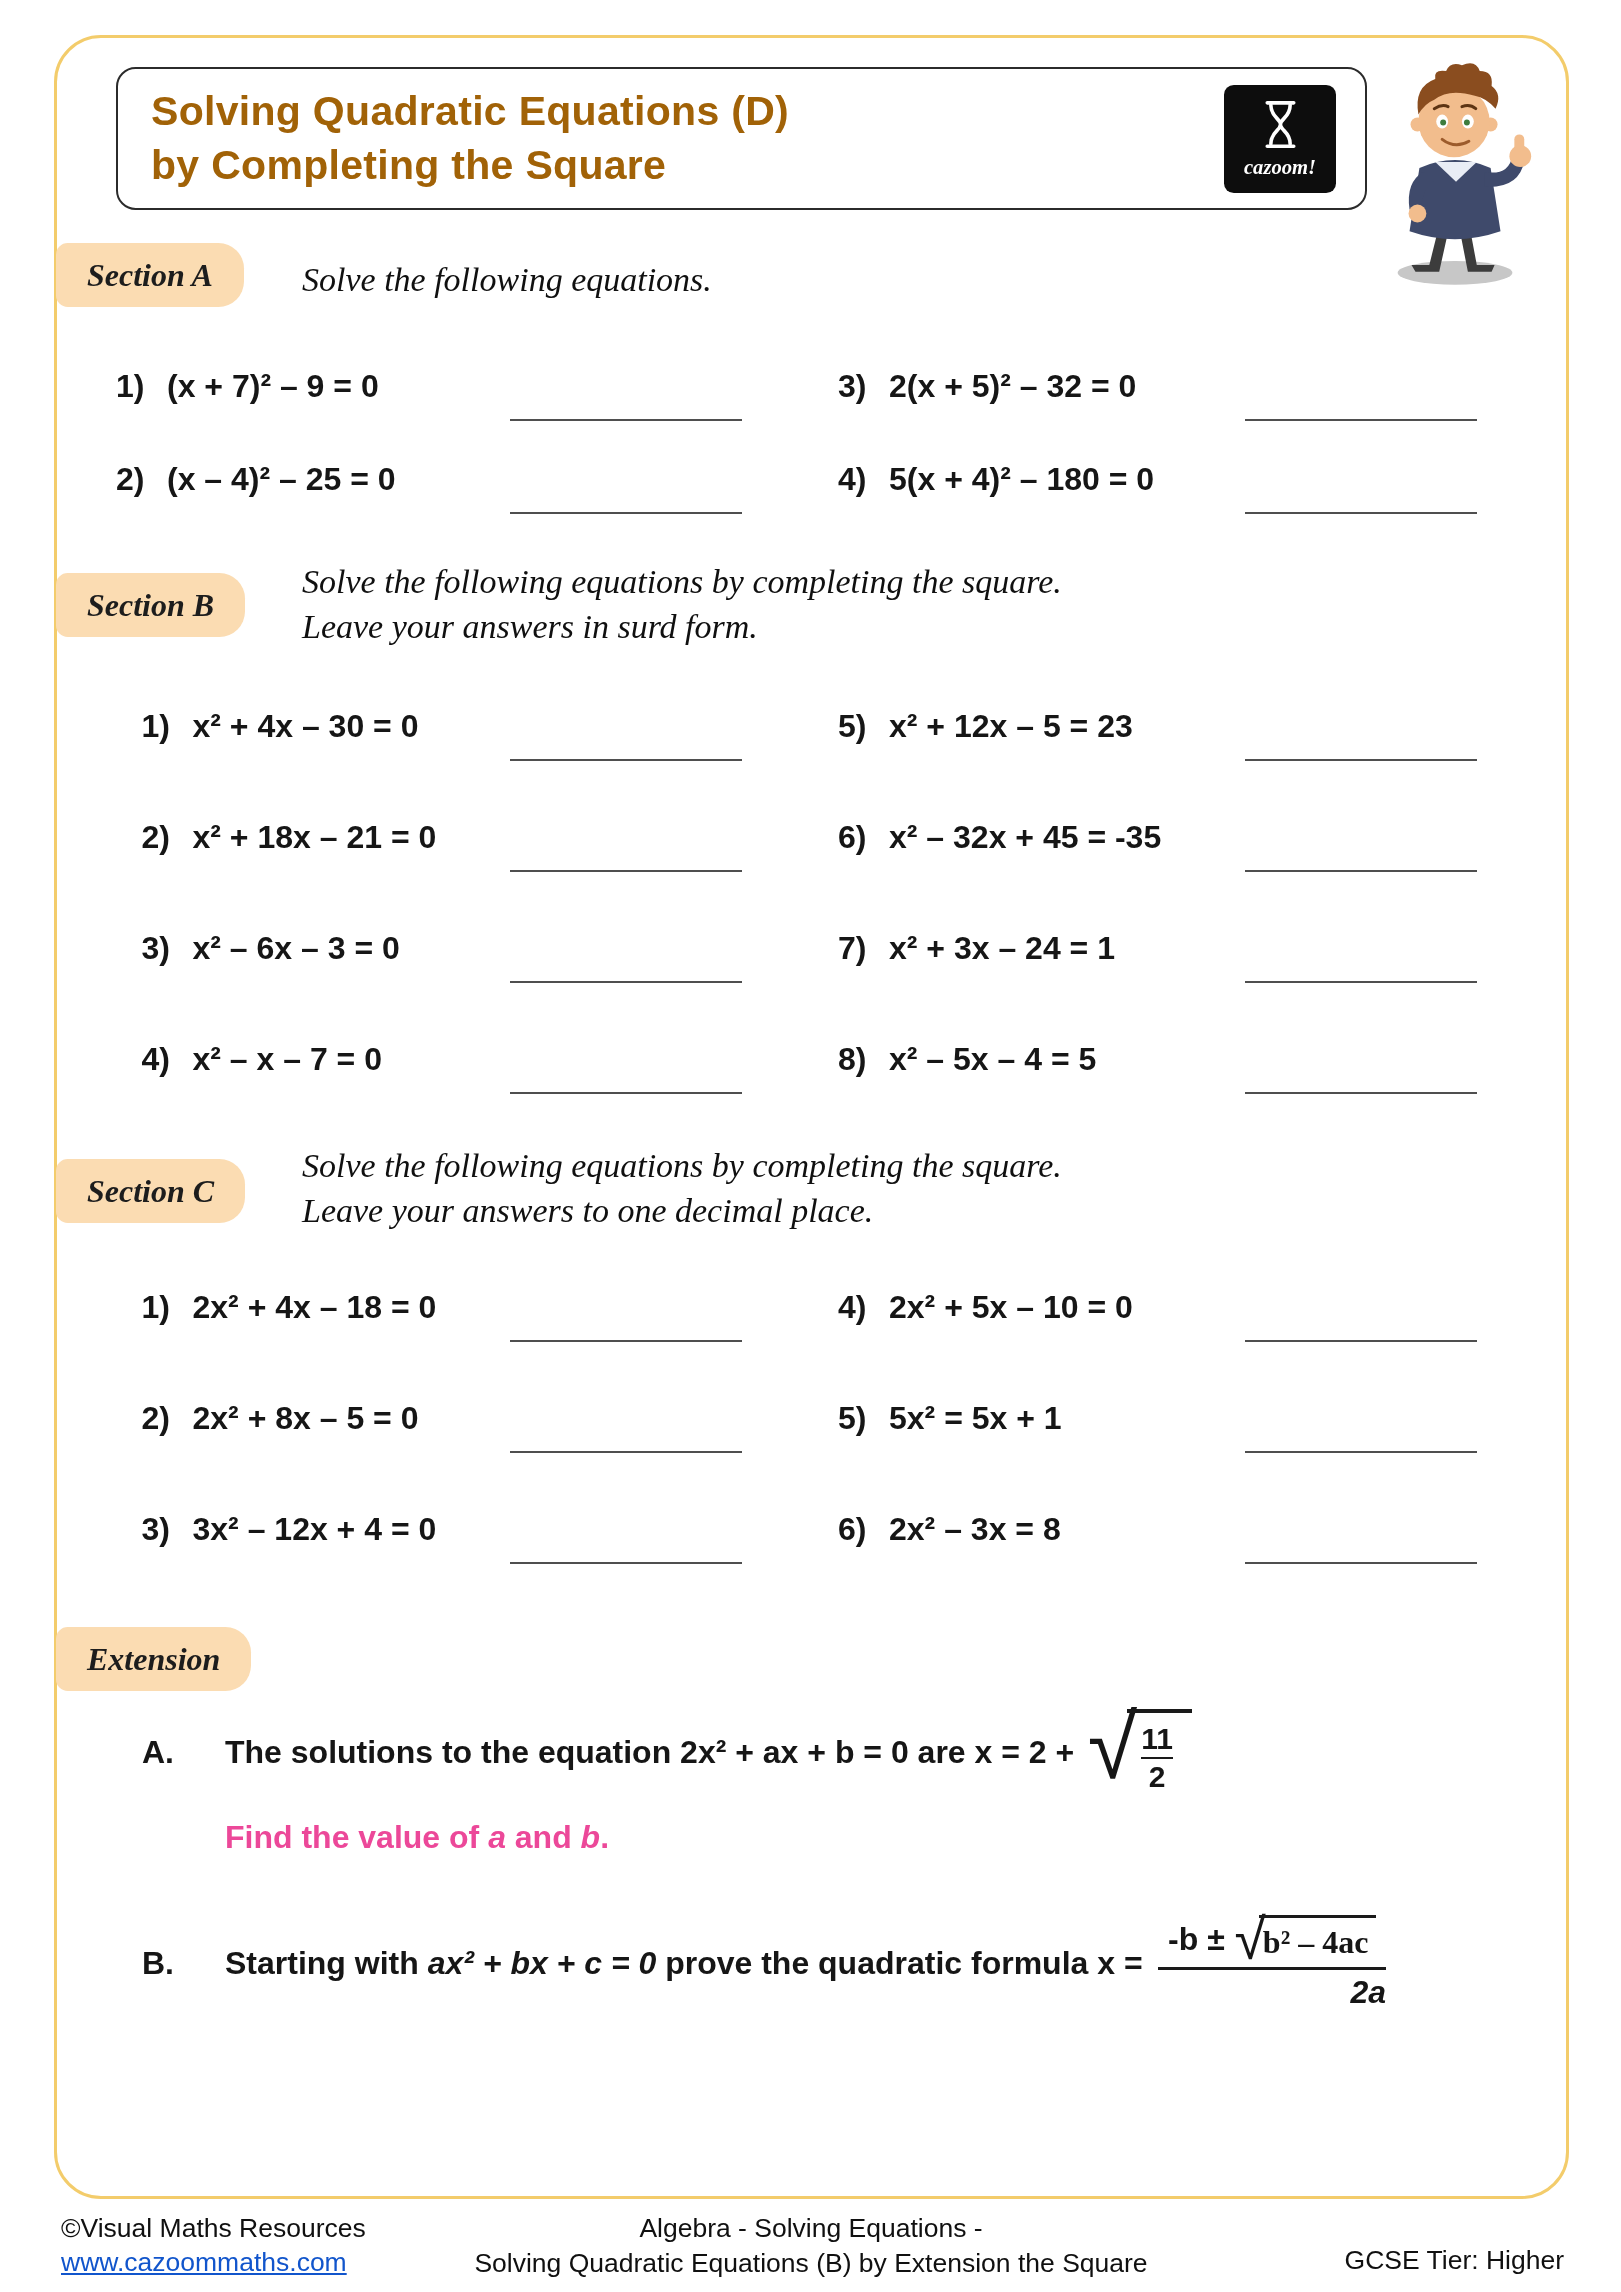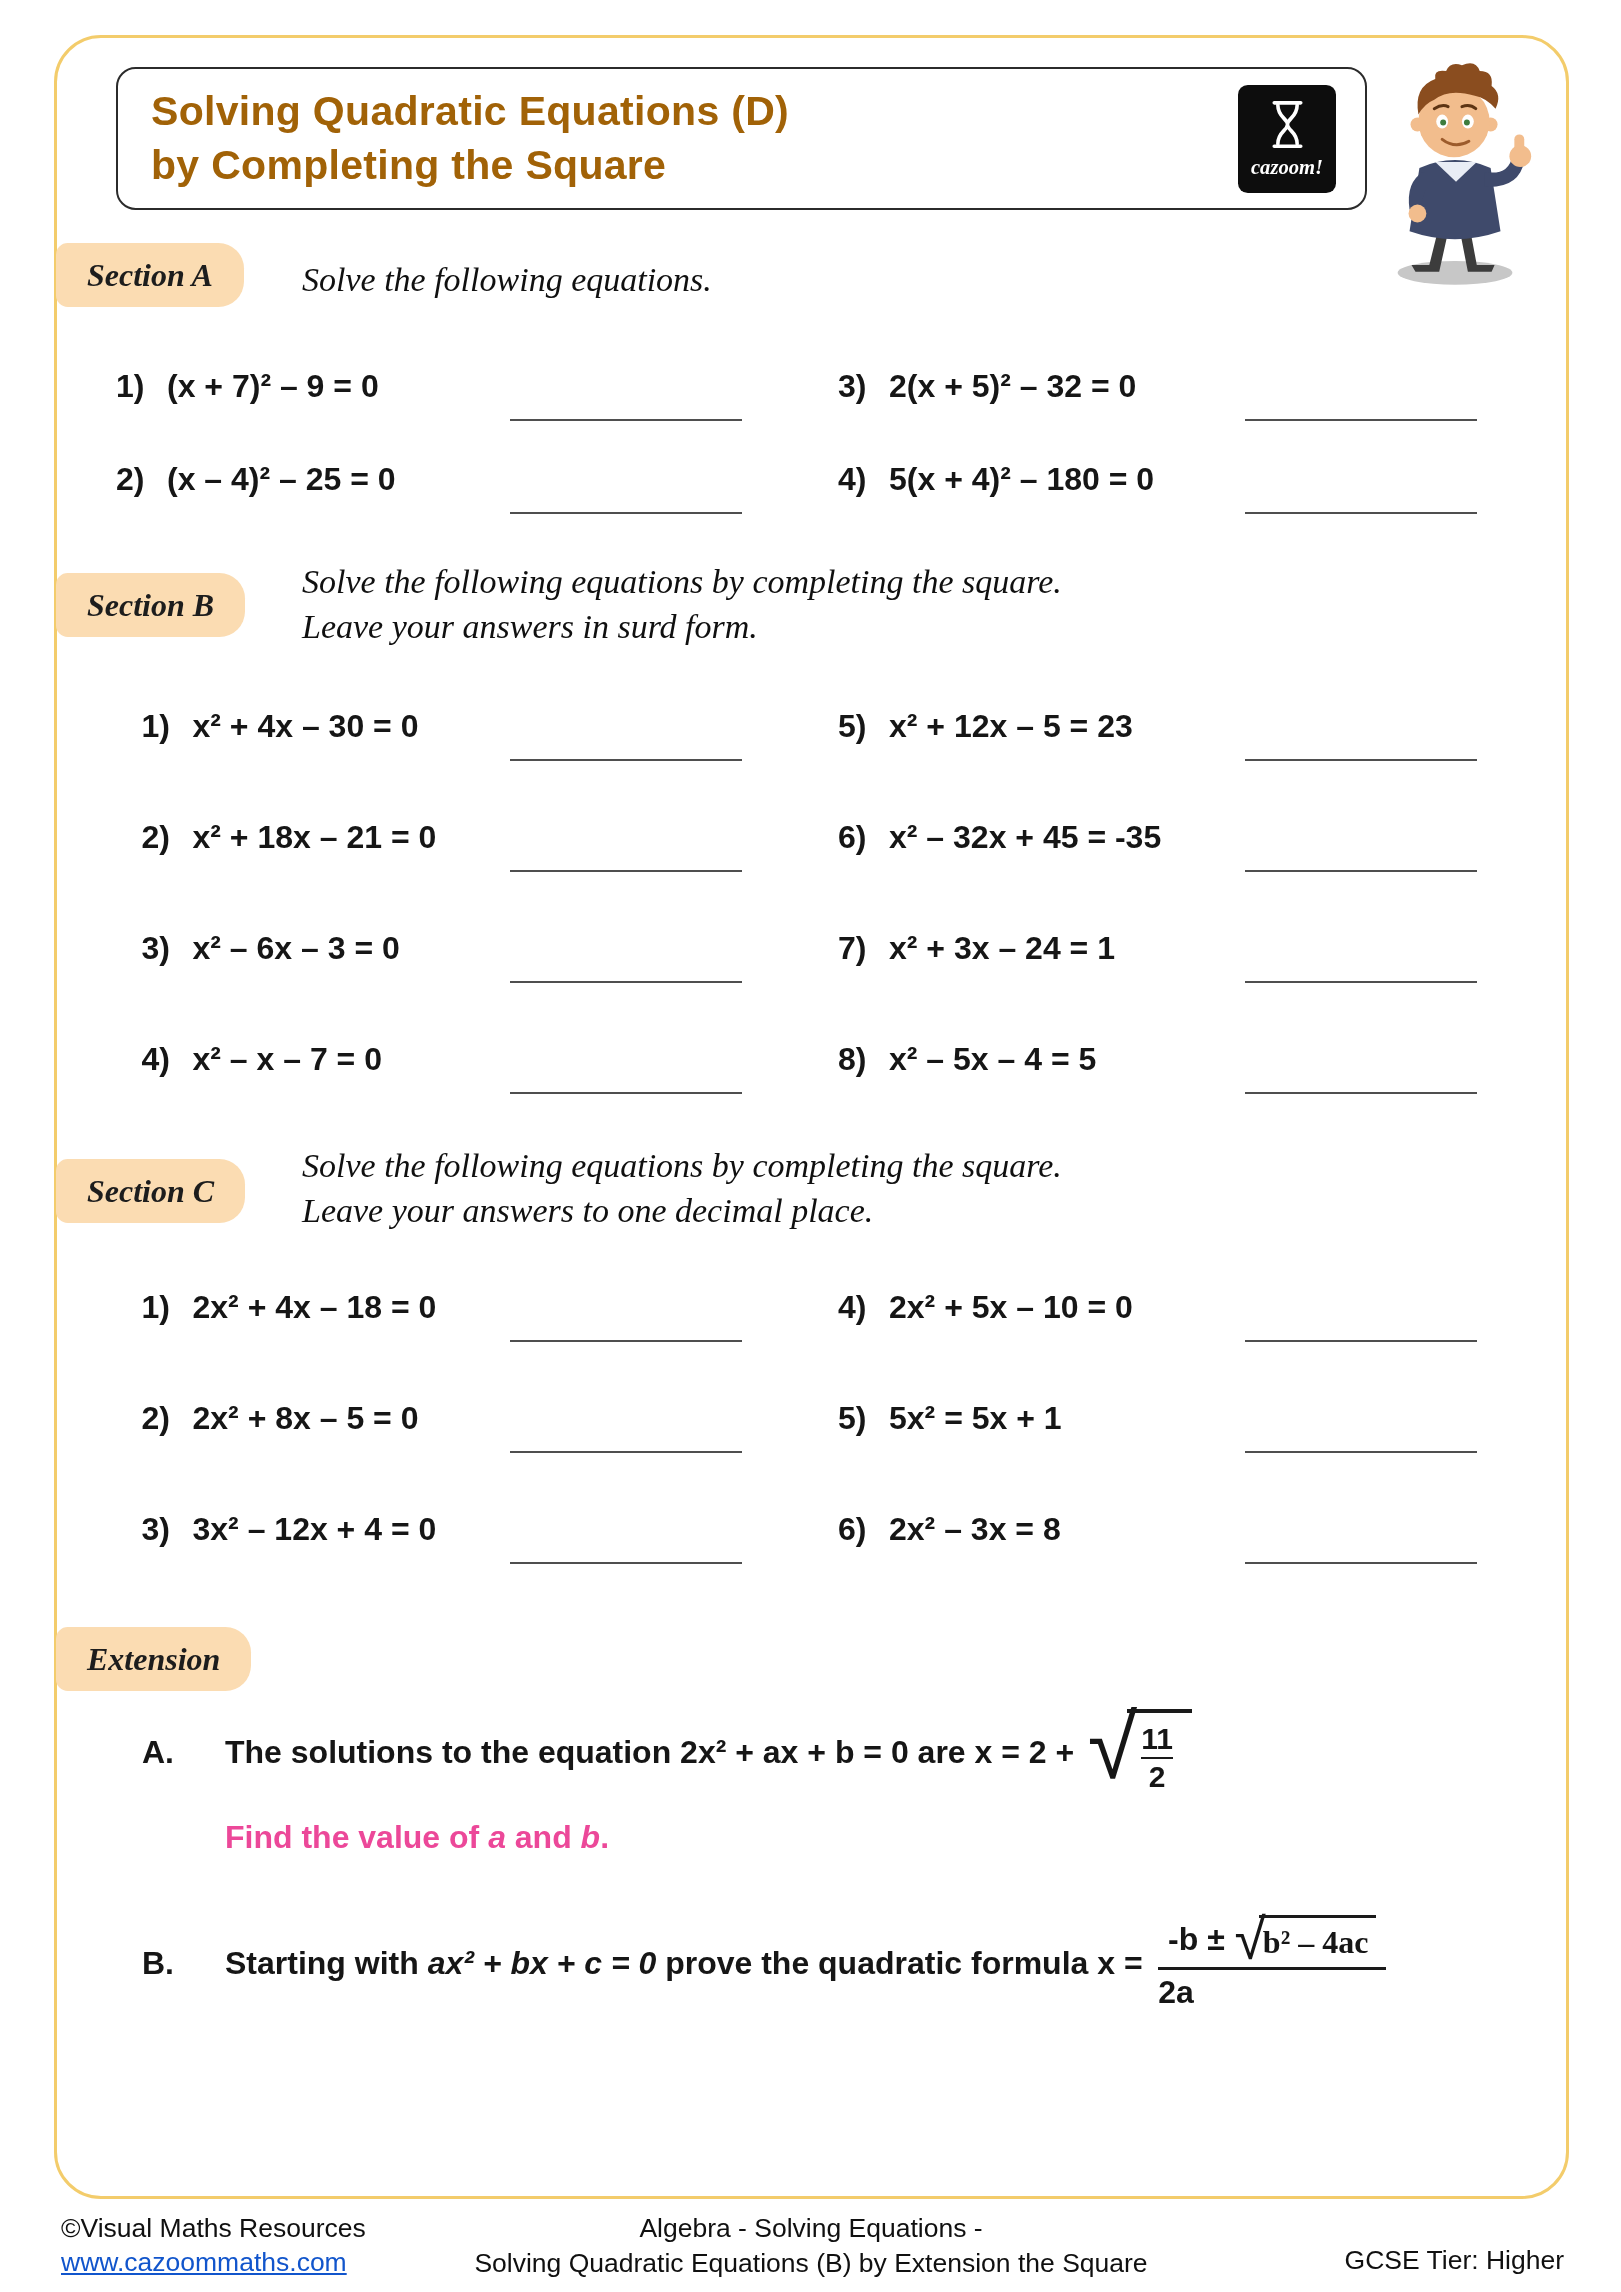--- a/index.html
+++ b/index.html
@@ -13,21 +13,21 @@
     border:3.9px solid #F3CC6B; border-radius:47px;
   }
   
   .title-box {
     position:absolute; left:116px; top:67px; width:1251px; height:143px;
     border:2.9px solid #2b2b2b; border-radius:19.6px; background:#fff;
     display:flex; align-items:center;
   }
   .title { padding-left:33px; font-size:41px; font-weight:700; color:#a16207; line-height:1.3; letter-spacing:0.3px; }
   .logo {
-    margin-left:auto; margin-right:29px; width:98px; height:108px; background:#0d0d0d;
+    margin-left:auto; margin-right:29px; width:112px; height:108px; background:#0d0d0d;
     border-radius:9.8px; display:flex; flex-direction:column; align-items:center; justify-content:center;
   }
   .logo-text { color:#fff; font-family:"Liberation Serif", serif; font-style:italic; font-weight:700; font-size:20.6px; margin-top:1px; }
   .character { position:absolute; left:1368px; top:47px; width:178px; height:243px; }
   
   .sec-label {
     position:absolute; left:56px; height:64px; background:#FBDCB2;
     border-radius:11.8px 25.5px 25.5px 11.8px; display:inline-flex; align-items:center;
     font-family:"Liberation Serif", serif; font-style:italic; font-weight:700;
     font-size:32px; color:#1d1d1d; padding:0 31px; white-space:nowrap;
@@ -78,21 +78,21 @@
   .sqrt-lg { margin-left:13.7px; }
   .sqrt-lg .rad { font-size:90px; }
   .sqrt-lg .vinculum { border-top:4.9px solid #1a1a1a; padding:7.8px 11.8px 0 5.9px; margin-left:-9.8px; }
   .sqrt-sm .rad { font-size:57px; }
   .sqrt-sm .vinculum { border-top:3.9px solid #1a1a1a; padding:5.9px 7.8px 0 3.9px; margin-left:-6.9px; white-space:nowrap;font-family:Liberation Serif, serif; }
   .frac { display:inline-flex; flex-direction:column; align-items:center; font-size:30px; line-height:1.2; }
   .frac .fbot { border-top:2.9px solid #1a1a1a; padding:0 7.8px; }
   .frac .ftop { padding:0 7.8px; }
   .bigfrac { display:inline-flex; flex-direction:column; align-items:center; margin-left:15.7px; }
   .bf-top { display:inline-flex; align-items:center; gap:9.8px; padding:0 9.8px 3.9px; }
-  .bf-bot { border-top:3.9px solid #1a1a1a; width:100%; text-align:left; padding-top:3.9px; }
+  .bf-bot { border-top:3.9px solid #1a1a1a; width:100%; text-align:right; padding-top:3.9px;font-style:italic; }
   
   .footer-left { position:absolute; left:61px; top:2211px; font-size:26.5px; color:#101010; line-height:1.3; }
   .footer-left a { color:#1155CC; text-decoration:underline; cursor:pointer; }
   .footer-center { position:absolute; left:321px; width:980px; top:2211px; text-align:center; font-size:26.5px; color:#101010; line-height:1.32; }
   .footer-right { position:absolute; right:57px; top:2245px; font-size:26.5px; color:#101010; }
 </style>
 </head>
 <body>
 
 <div class="page">

